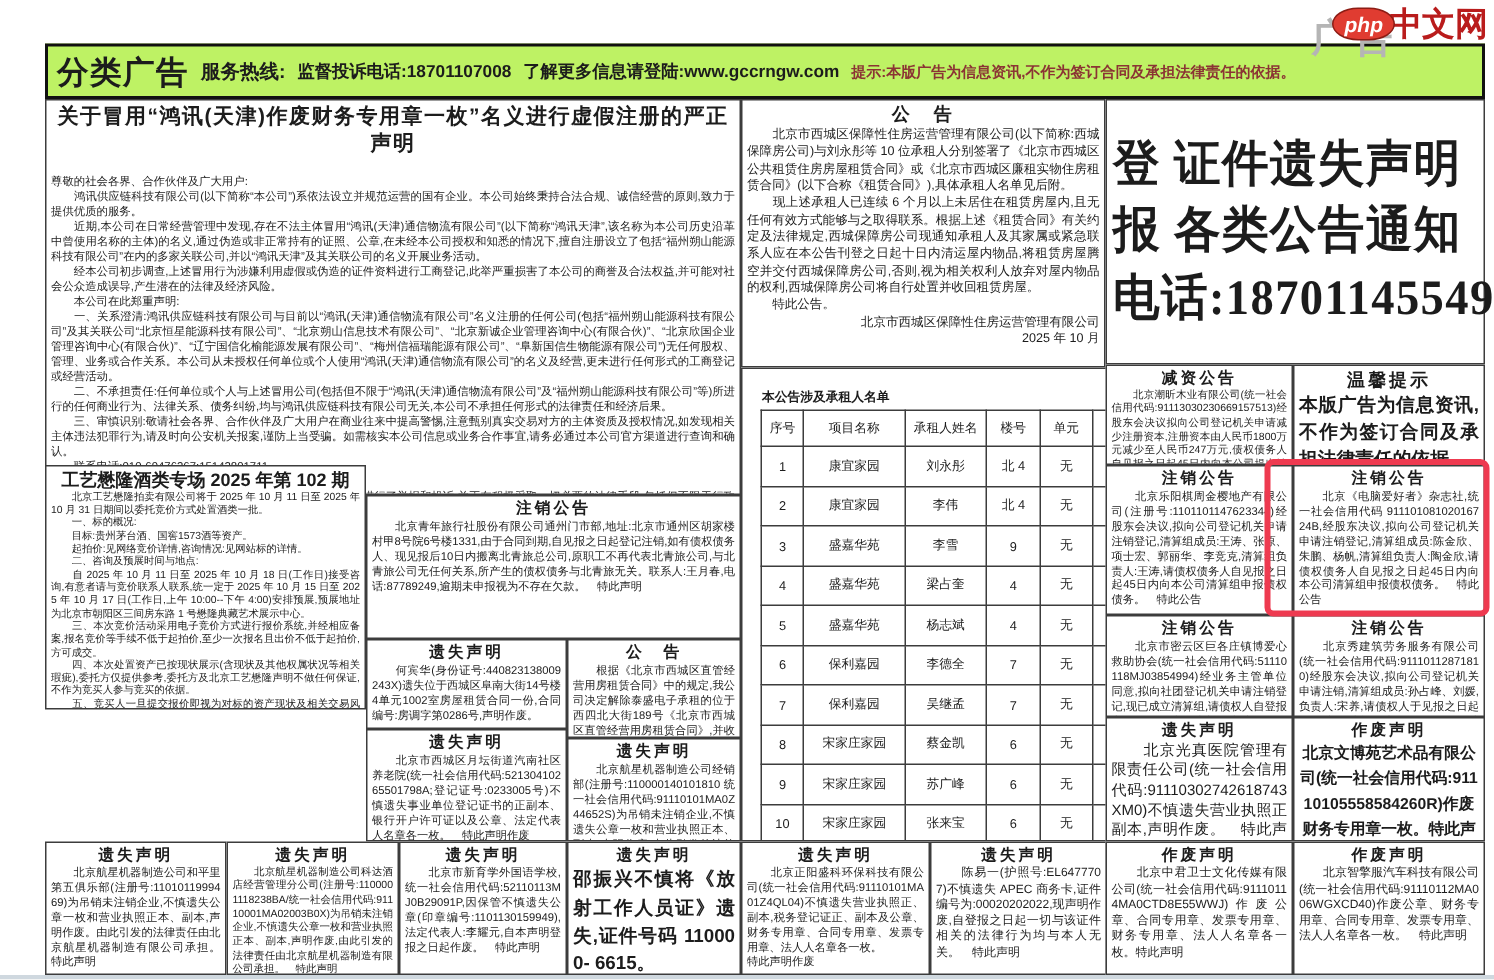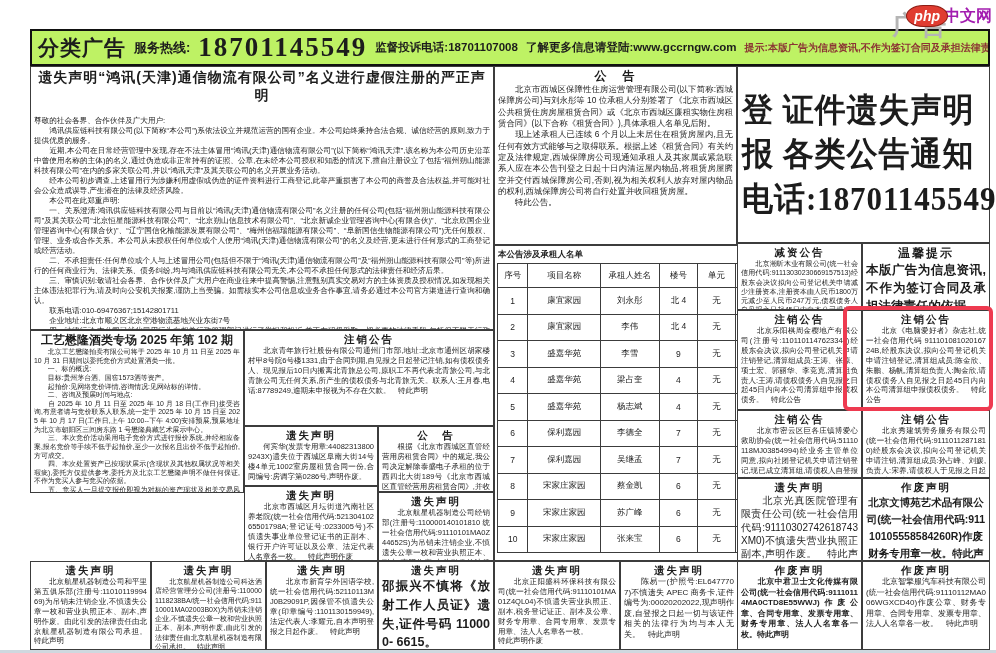--- a/index.html
+++ b/index.html
@@ -4,21 +4,21 @@
 <style>
   * { margin:0; padding:0; box-sizing:border-box; }
   html,body { width:996px; height:653px; background:#f4f4f2; }
   body { font-family:"Liberation Sans","DejaVu Sans",sans-serif; color:#1c1c1c; }
   #page { position:relative; width:996px; height:653px; background:#ffffff; overflow:hidden; }
 
   
   .logo { position:absolute; top:2px; right:4px; height:28px; z-index:9; display:flex; align-items:center; }
   .logo .ad-ghost { position:absolute; left:-14px; top:6px; font-size:26px; color:#b5b5b5; font-weight:bold; letter-spacing:2px; }
   .logo .php-badge { position:relative; background:#e03c31; color:#fff; border-radius:50%/60%; padding:2px 7px; font-size:14px; font-weight:bold; font-style:italic; border:1px solid #8d1d15; z-index:2; }
-  .logo .cn { position:relative; font-size:16px; font-weight:900; color:#a21caf; margin-left:-4px; z-index:1; text-shadow:1px 1px 0 #fff,-1px -1px 0 #fff; }
+  .logo .cn { position:relative; font-size:22px; font-weight:900; color:#b91c1c; margin-left:-4px; z-index:1; text-shadow:1px 1px 0 #fff,-1px -1px 0 #fff; }
 
   
   .hdr { position:absolute; left:30px; top:29px; width:960px; height:37px; border:2px solid #111; background:#bef264; display:flex; align-items:center; padding:0 6px; gap:8px; white-space:nowrap; overflow:hidden; }
   .hdr .cat { font-size:21px; font-weight:900; letter-spacing:1px; }
   .hdr .hotline-lbl { font-size:13px; font-weight:bold; }
   .hdr .hotline-num { font-size:27px; font-weight:bold; letter-spacing:2px; font-family:"Liberation Serif","DejaVu Serif",serif; }
   .hdr .small { font-size:11.5px; font-weight:bold; }
   .hdr .tip { font-size:10px; color:#8b3434; font-weight:bold; }
 
   
@@ -59,44 +59,43 @@
 
   <div class="logo">
     <span class="ad-ghost">广告</span>
     <span class="php-badge">php</span>
     <span class="cn">中文网</span>
   </div>
 
   <div class="hdr">
     <span class="cat">分类广告</span>
     <span class="hotline-lbl">服务热线:</span>
-    <span class="hotline-num">18701145549</span>
     <span class="small">监督投诉电话:18701107008</span>
     <span class="small">了解更多信息请登陆:www.gccrngw.com</span>
     <span class="tip">提示:本版广告为信息资讯,不作为签订合同及承担法律责任的依据。</span>
   </div>
 
   <div class="blk" style="left:30px;top:66px;width:464px;height:264px;">
-    <div class="bh big">遗失声明“鸿讯(天津)通信物流有限公司”名义进行虚假注册的严正声明</div>
+    <div class="bh big">关于冒用“鸿讯(天津)作废财务专用章一枚”名义进行虚假注册的严正声明</div>
     <div class="bt" style="font-size:7.6px;margin-top:12px;">尊敬的社会各界、合作伙伴及广大用户:
 　　鸿讯供应链科技有限公司(以下简称“本公司”)系依法设立并规范运营的国有企业。本公司始终秉持合法合规、诚信经营的原则,致力于提供优质的服务。
 　　近期,本公司在日常经营管理中发现,存在不法主体冒用“鸿讯(天津)通信物流有限公司”(以下简称“鸿讯天津”,该名称为本公司历史沿革中曾使用名称的主体)的名义,通过伪造或非正常持有的证照、公章,在未经本公司授权和知悉的情况下,擅自注册设立了包括“福州朔山能源科技有限公司”在内的多家关联公司,并以“鸿讯天津”及其关联公司的名义开展业务活动。
 　　经本公司初步调查,上述冒用行为涉嫌利用虚假或伪造的证件资料进行工商登记,此举严重损害了本公司的商誉及合法权益,并可能对社会公众造成误导,产生潜在的法律及经济风险。
 　　本公司在此郑重声明:
 　　一、关系澄清:鸿讯供应链科技有限公司与目前以“鸿讯(天津)通信物流有限公司”名义注册的任何公司(包括“福州朔山能源科技有限公司”及其关联公司“北京恒星能源科技有限公司”、“北京朔山信息技术有限公司”、“北京新诚企业管理咨询中心(有限合伙)”、“北京欣国企业管理咨询中心(有限合伙)”、“辽宁国信化榆能源发展有限公司”、“梅州信福瑞能源有限公司”、“阜新国信生物能源有限公司”)无任何股权、管理、业务或合作关系。本公司从未授权任何单位或个人使用“鸿讯(天津)通信物流有限公司”的名义及经营,更未进行任何形式的工商登记或经营活动。
 　　二、不承担责任:任何单位或个人与上述冒用公司(包括但不限于“鸿讯(天津)通信物流有限公司”及“福州朔山能源科技有限公司”等)所进行的任何商业行为、法律关系、债务纠纷,均与鸿讯供应链科技有限公司无关,本公司不承担任何形式的法律责任和经济后果。
 　　三、审慎识别:敬请社会各界、合作伙伴及广大用户在商业往来中提高警惕,注意甄别真实交易对方的主体资质及授权情况,如发现相关主体违法犯罪行为,请及时向公安机关报案,谨防上当受骗。如需核实本公司信息或业务合作事宜,请务必通过本公司官方渠道进行查询和确认。
 　　联系电话:010-69476367;15142801711
 　　企业地址:北京市顺义区北京空港物流基地兴业东街7号
 　　四、法律行动:本公司已就此冒用行为向相关行政管理部门进行了举报和投诉,并正在积极采取一切必要的法律手段,包括但不限于行政申请撤销登记、提起诉讼乃至刑事控告等,以维护本公司的合法权益,并追究不法分子的法律责任。
 　　特此声明!</div>
 
   </div>
 
-  <div class="blk" style="left:30px;top:330px;width:214px;height:163px;">
+  <div class="blk" style="left:30px;top:310px;width:214px;height:163px;">
     <div class="bh" style="font-size:12px;letter-spacing:0;">工艺懋隆酒类专场 2025 年第 102 期</div>
     <div class="bt" style="font-size:6.9px;line-height:1.25;">　　北京工艺懋隆拍卖有限公司将于 2025 年 10 月 11 日至 2025 年 10 月 31 日期间以委托竞价方式处置酒类一批。
 　　一、标的概况:
 　　目标:贵州茅台酒、国窖1573酒等资产。
 　　起拍价:见网络竞价详情,咨询情况:见网站标的详情。
 　　二、咨询及预展时间与地点:
 　　自 2025 年 10 月 11 日至 2025 年 10 月 18 日(工作日)接受咨询,有意者请与竞价联系人联系,统一定于 2025 年 10 月 15 日至 2025 年 10 月 17 日(工作日,上午 10:00--下午 4:00)安排预展,预展地址为北京市朝阳区三间房东路 1 号懋隆典藏艺术展示中心。
 　　三、本次竞价活动采用电子竞价方式进行报价系统,并经相应备案,报名竞价等手续不低于起拍价,至少一次报名且出价不低于起拍价,方可成交。
 　　四、本次处置资产已按现状展示(含现状及其他权属状况等相关瑕疵),委托方仅提供参考,委托方及北京工艺懋隆声明不做任何保证,不作为竞买人参与竞买的依据。
 　　五、竞买人一旦提交报价即视为对标的资产现状及相关交易风险完全知悉、完全了解并认可竞价状况及瑕疵状况,不得以不了解资产状况为由放弃竞买。
@@ -107,21 +106,21 @@
 
   </div>
 
   <div class="blk" style="left:244px;top:330px;width:250px;height:96px;">
     <div class="bh">注销公告</div>
     <div class="bt">　　北京青年旅行社股份有限公司通州门市部,地址:北京市通州区胡家楼村甲8号院6号楼1331,由于合同到期,自见报之日起登记注销,如有债权债务人、现见报后10日内搬离北青旅总公司,原职工不再代表北青旅公司,与北青旅公司无任何关系,所产生的债权债务与北青旅无关。联系人:王月春,电话:87789249,逾期未申报视为不存在欠款。　特此声明</div>
   </div>
 
   <div class="blk" style="left:244px;top:426px;width:134px;height:60px;">
     <div class="bh">遗失声明</div>
-    <div class="bt">　　何宾华(发票专用章:440823138009243X)遗失位于西城区阜南大街14号楼4单元1002室房屋租赁合同一份,合同编号:房调字第0286号,声明作废。</div>
+    <div class="bt">　　何宾华(身份证号:440823138009243X)遗失位于西城区阜南大街14号楼4单元1002室房屋租赁合同一份,合同编号:房调字第0286号,声明作废。</div>
   </div>
 
   <div class="blk" style="left:244px;top:486px;width:134px;height:75px;">
     <div class="bh">遗失声明</div>
     <div class="bt">　　北京市西城区月坛街道汽南社区养老院(统一社会信用代码:52130410265501798A;登记证号:0233005号)不慎遗失事业单位登记证书的正副本、银行开户许可证以及公章、法定代表人名章各一枚。　特此声明作废</div>
   </div>
 
   <div class="blk" style="left:378px;top:426px;width:116px;height:66px;">
     <div class="bh">公　告</div>
     <div class="bt">　　根据《北京市西城区直管经营用房租赁合同》中的规定,我公司决定解除泰盛电子承租的位于西四北大街189号《北京市西城区直管经营用房租赁合同》,并收回腾退直管公房。
@@ -150,23 +149,25 @@
   <div class="blk" style="left:266px;top:561px;width:112px;height:89px;">
     <div class="bh">遗失声明</div>
     <div class="bt">　　北京市新育学外国语学校,统一社会信用代码:52110113MJ0B29091P,因保管不慎遗失公章(印章编号:1101130159949),法定代表人:李耀元,自本声明登报之日起作废。　特此声明</div>
   </div>
 
   <div class="blk" style="left:494px;top:66px;width:243px;height:179px;">
     <div class="bh" style="font-size:12px;">公　告</div>
     <div class="bt md">　　北京市西城区保障性住房运营管理有限公司(以下简称:西城保障房公司)与刘永彤等 10 位承租人分别签署了《北京市西城区公共租赁住房房屋租赁合同》或《北京市西城区廉租实物住房租赁合同》(以下合称《租赁合同》),具体承租人名单见后附。
 　　现上述承租人已连续 6 个月以上未居住在租赁房屋内,且无任何有效方式能够与之取得联系。根据上述《租赁合同》有关约定及法律规定,西城保障房公司现通知承租人及其家属或紧急联系人应在本公告刊登之日起十日内清运屋内物品,将租赁房屋腾空并交付西城保障房公司,否则,视为相关权利人放弃对屋内物品的权利,西城保障房公司将自行处置并收回租赁房屋。
 　　特此公告。</div>
-  </div>
-
-  <div class="blk" style="left:494px;top:245px;width:287px;height:316px;padding:2px;">
+    <div class="sig" style="font-size:8.4px;">北京市西城区保障性住房运营管理有限公司
+2025 年 10 月</div>
+  </div>
+
+  <div class="blk" style="left:494px;top:245px;width:287px;height:316px;padding:12px;">
     <div class="tbl-cap">本公告涉及承租人名单</div>
     <table class="tenants">
       <colgroup>
           <col class="c0">
           <col class="c1">
           <col class="c2">
           <col class="c3">
           <col class="c4">
           <col class="c5">
         </colgroup>
@@ -292,21 +293,21 @@
   <div class="blk" style="left:737px;top:410px;width:125px;height:68px;">
     <div class="bh">注销公告</div>
     <div class="bt">　　北京市密云区巨各庄镇博爱心救助协会(统一社会信用代码:51110118MJ03854994)经业务主管单位同意,拟向社团登记机关申请注销登记,现已成立清算组,请债权人自登报之日起45日内向本机构申请债权。　特此公告</div>
   </div>
   <div class="blk" style="left:737px;top:478px;width:125px;height:83px;">
     <div class="bh">遗失声明</div>
     <div class="bt" style="font-size:10px;">　　北京光真医院管理有限责任公司(统一社会信用代码:91110302742618743XM0)不慎遗失营业执照正副本,声明作废。　特此声明</div>
   </div>
   <div class="blk" style="left:737px;top:561px;width:125px;height:89px;">
     <div class="bh">作废声明</div>
-    <div class="bt" style="font-size:8px;font-weight:bold;">　　北京中君卫士文化传媒有限公司(统一社会信用代码:91110114MA0CTD8E55WWJ)作废公章、合同专用章、发票专用章、财务专用章、法人人名章各一枚。特此声明</div>
+    <div class="bt" style="font-size:8px;">　　北京中君卫士文化传媒有限公司(统一社会信用代码:91110114MA0CTD8E55WWJ)作废公章、合同专用章、发票专用章、财务专用章、法人人名章各一枚。特此声明</div>
   </div>
 
   <div class="blk warm" style="left:862px;top:243px;width:128px;height:67px;">
     <div class="bh">温馨提示</div>
     <div class="bt">本版广告为信息资讯,不作为签订合同及承担法律责任的依据。</div>
   </div>
   <div class="blk" style="left:862px;top:310px;width:128px;height:100px;">
     <div class="bh">注销公告</div>
     <div class="bt">　　北京《电脑爱好者》杂志社,统一社会信用代码 91110108102016724B,经股东决议,拟向公司登记机关申请注销登记,清算组成员:陈金欣、朱鹏、杨帆,清算组负责人:陶金欣,请债权债务人自见报之日起45日内向本公司清算组申报债权债务。　特此公告</div>
   </div>

